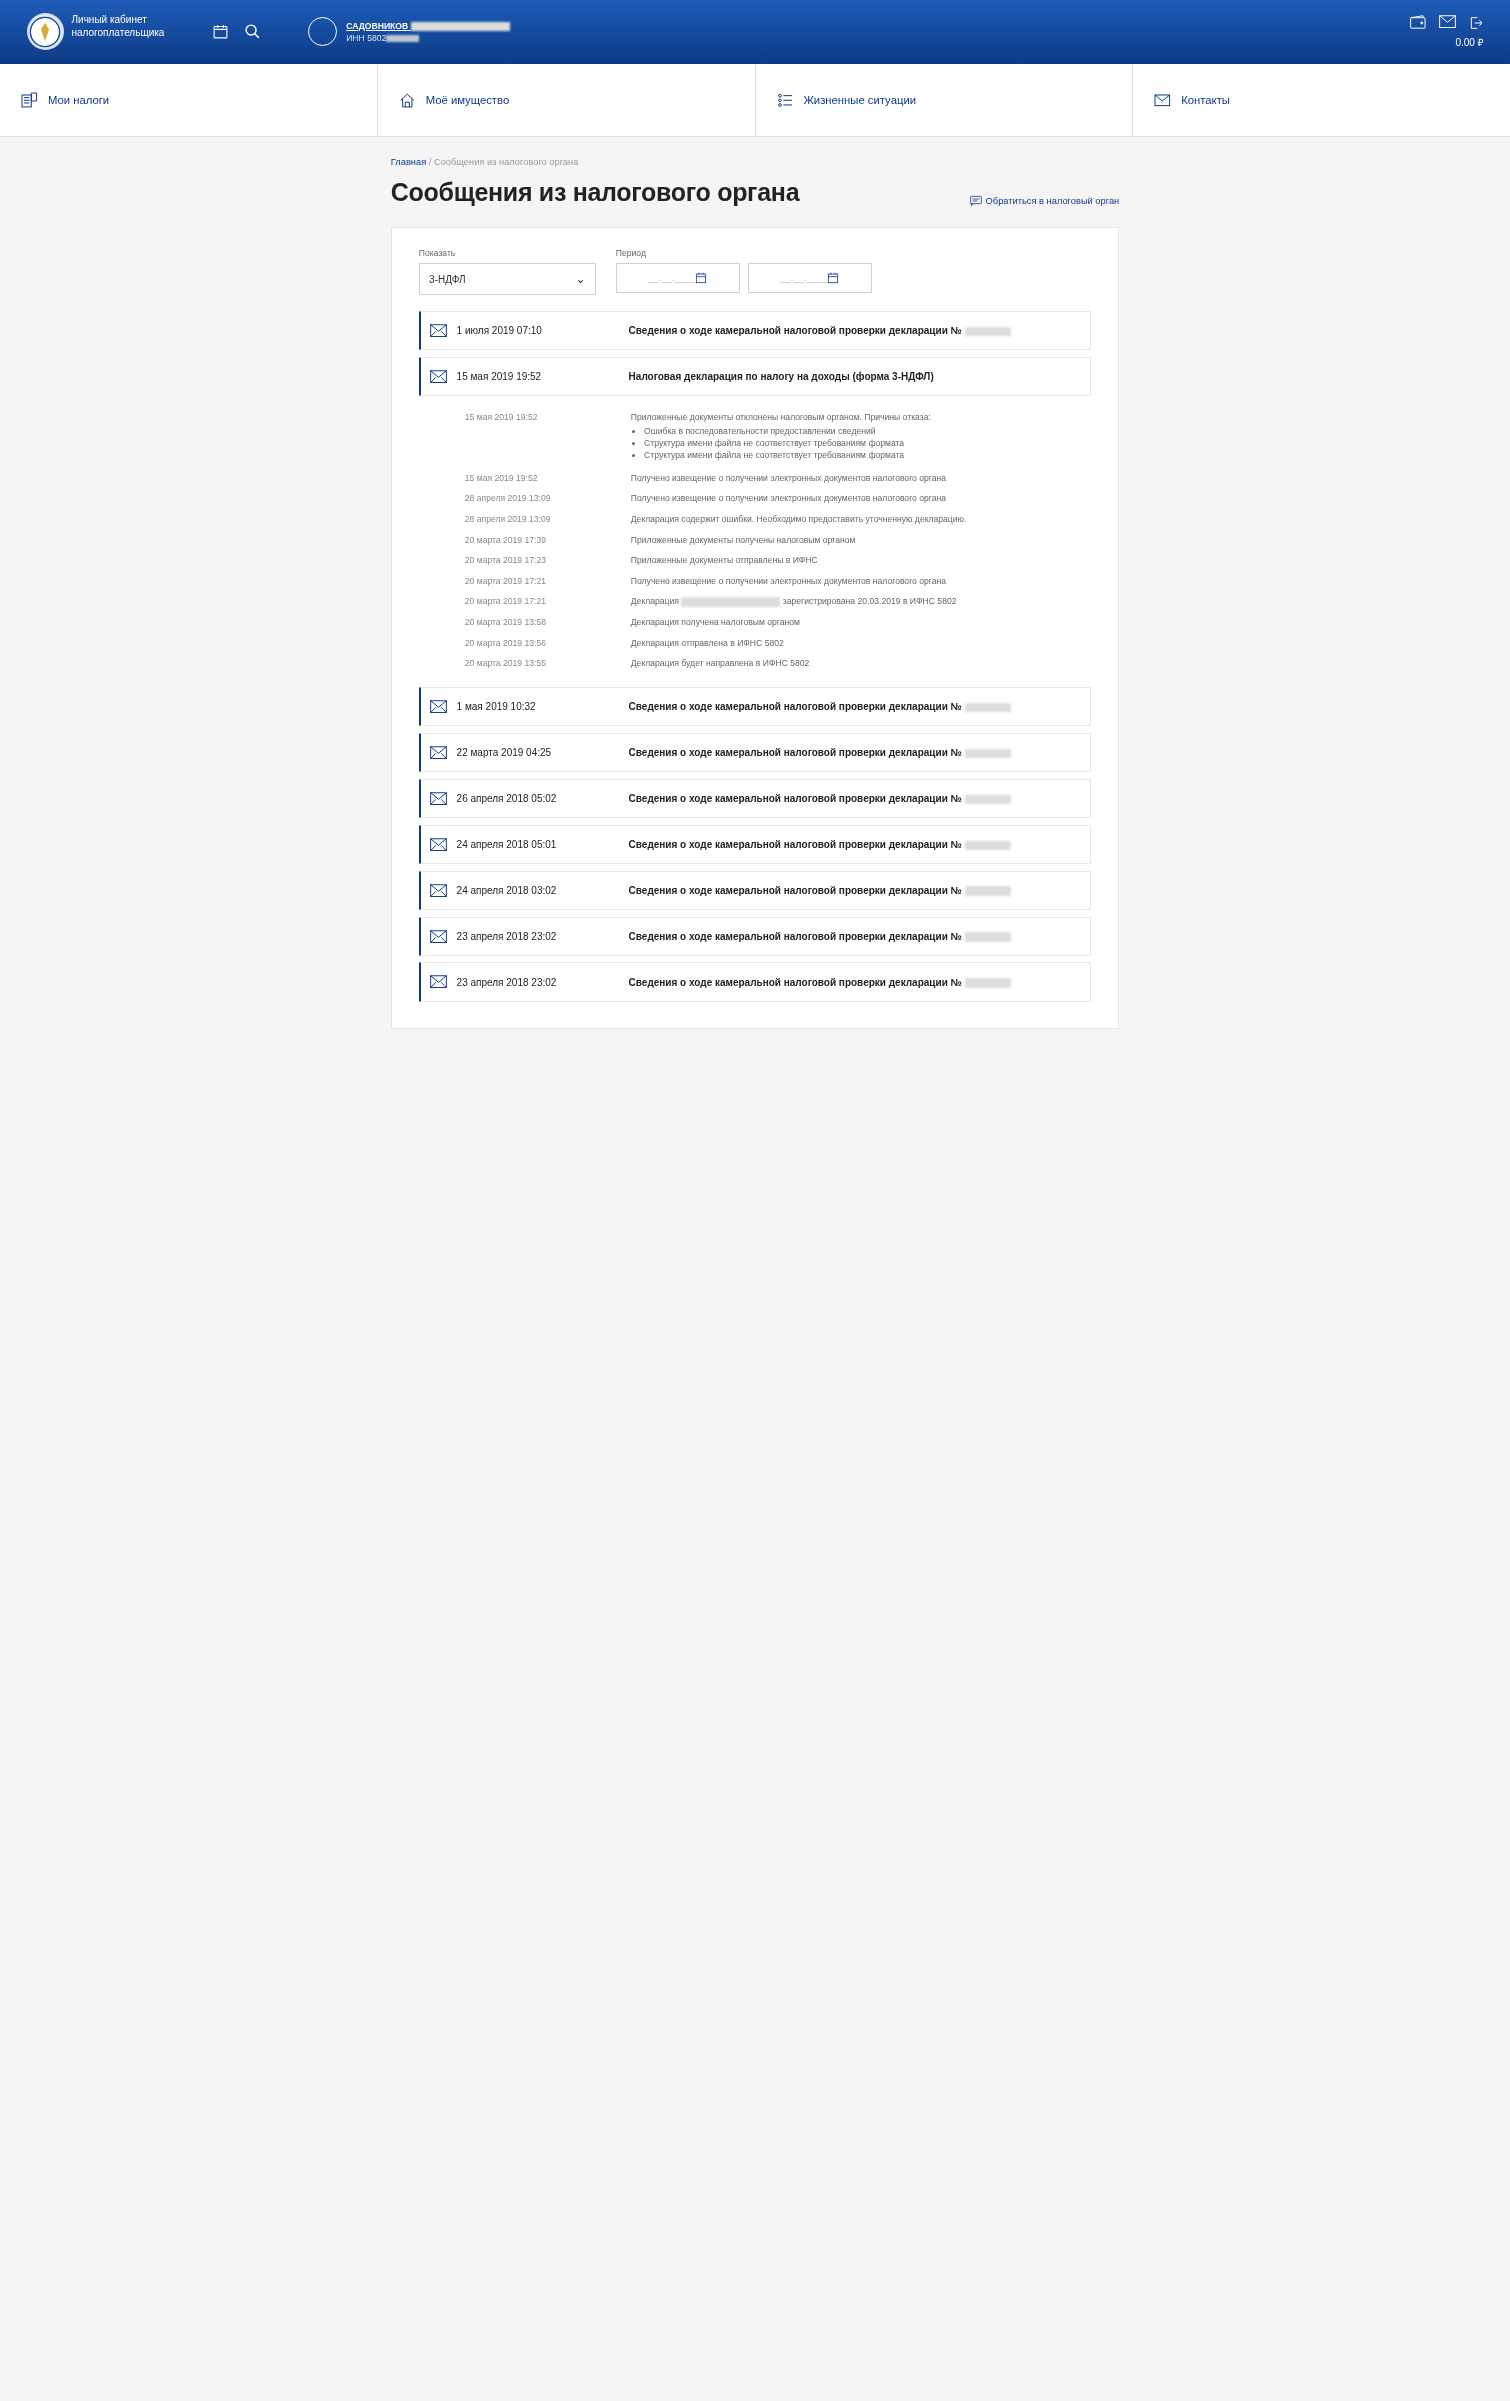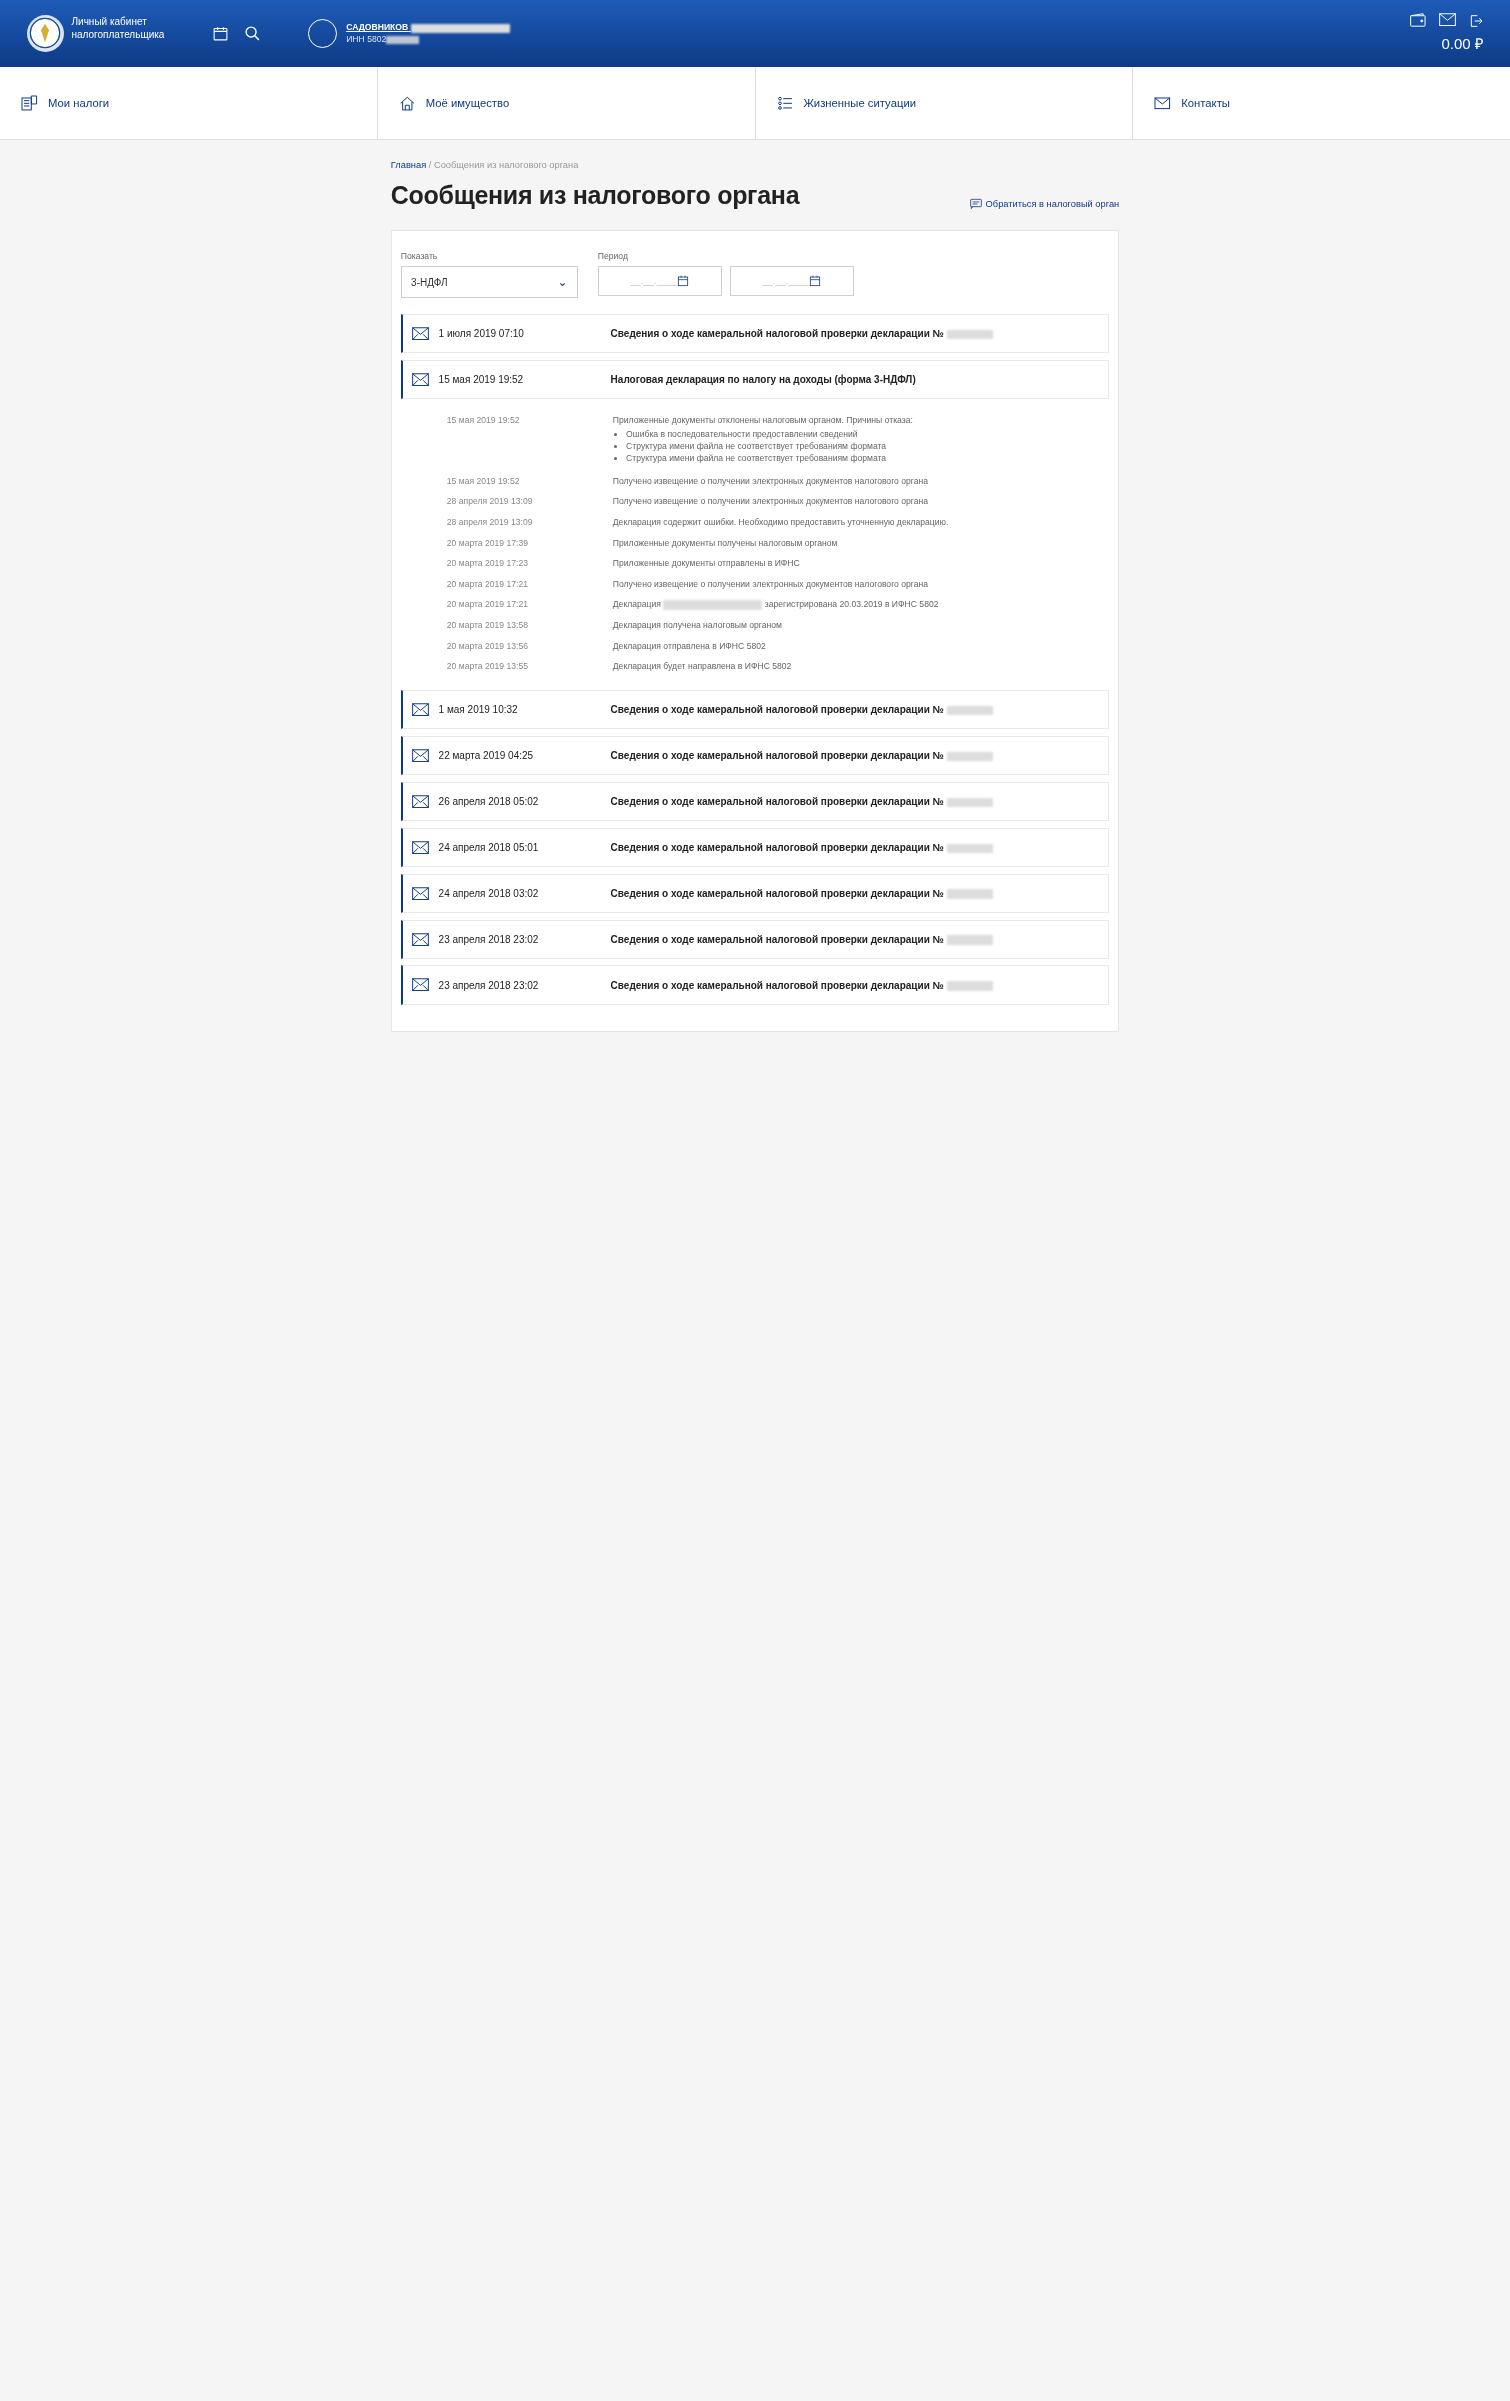--- a/index.html
+++ b/index.html
@@ -23,35 +23,35 @@
 .logo-text { font-size: 10px; line-height: 1.3; }
 .header-icons { display: flex; gap: 13.3px; align-items: center; margin-left: 26.5px; }
 .header-icon { width: 18.6px; height: 18.6px; display: flex; align-items: center; justify-content: center; }
 .user-block { display: flex; align-items: center; gap: 9.3px; margin-left: 26.5px; }
 .user-avatar { width: 29px; height: 29px; border: 1.3px solid #fff; border-radius: 50%; }
 .user-text { font-size: 8.6px; }
 .user-name { font-weight: bold; text-decoration: underline; }
 .user-inn { opacity: 0.85; margin-top: 1.3px; }
 .header-right { margin-left: auto; display: flex; flex-direction: column; align-items: flex-end; gap: 4px; }
 .header-right-icons { display: flex; gap: 12px; }
-.balance { font-size: 15px; }
+.balance { font-size: 10px; }
 
 .nav { background: #fff; display: flex; border-bottom: 0.7px solid #e0e0e0; }
 .nav-item { flex: 1; padding: 27px 20px; display: flex; align-items: center; gap: 9.3px; color: #0d3a86; font-size: 11.3px; border-right: 0.7px solid #e0e0e0; cursor: pointer; }
 .nav-item:last-child { border-right: none; }
 .nav-icon { width: 18.6px; height: 18.6px; color: #0d3a86; }
 
 .container { max-width: 755px; margin: 0 auto; padding: 20px 13.3px 40px; }
 .breadcrumb { font-size: 9.3px; color: #999; margin-bottom: 10.6px; }
 .breadcrumb a { color: #0d3a86; text-decoration: none; }
 .page-header { display: flex; justify-content: space-between; align-items: flex-end; margin-bottom: 20px; }
 .page-title { font-size: 25px; font-weight: bold; color: #222; font-family: 'Arial Narrow', Arial, sans-serif; letter-spacing: -0.3px; }
 .contact-link { color: #0d3a86; font-size: 9.3px; text-decoration: none; display: flex; align-items: center; gap: 4px; }
 
-.card { background: #fff; border: 0.7px solid #e5e5e5; padding: 20px 9px; }
+.card { background: #fff; border: 0.7px solid #e5e5e5; padding: 20px 27px; }
 .filters { display: flex; gap: 20px; margin-bottom: 16px; }
 .filter-group { display: flex; flex-direction: column; gap: 5.3px; }
 .filter-label { font-size: 8.6px; color: #666; }
 .select-box {
   border: 0.7px solid #d0d0d0; padding: 8px 9.3px; width: 177px;
   display: flex; justify-content: space-between; align-items: center;
   font-size: 10px; cursor: pointer; background: #fff;
 }
 .chevron { color: #0d3a86; font-size: 12px; }
 .date-inputs { display: flex; gap: 8px; }

